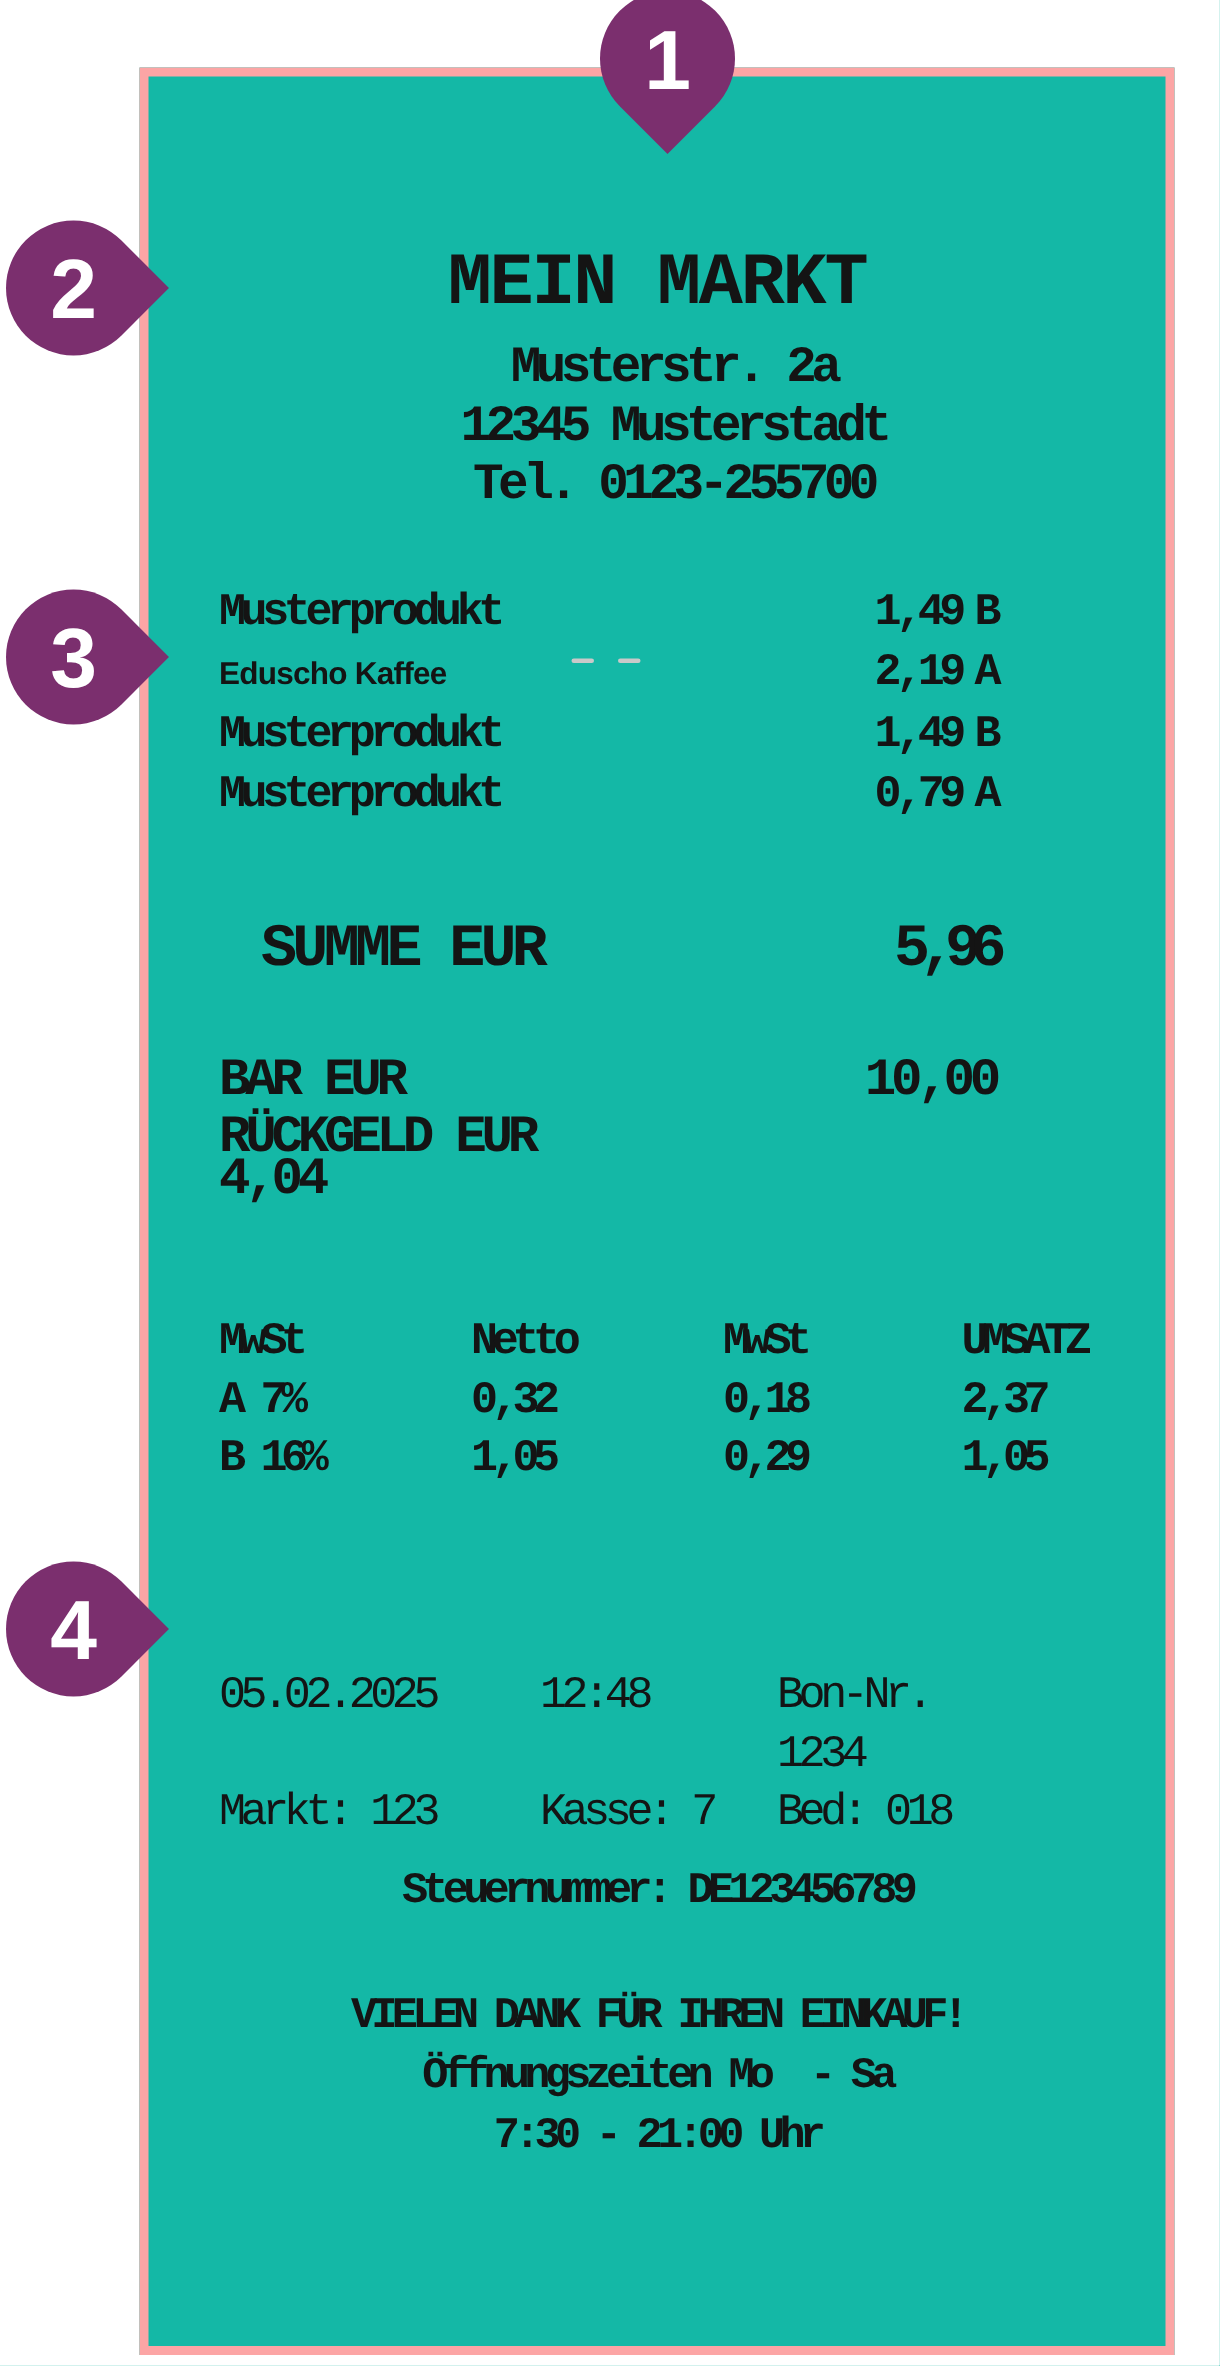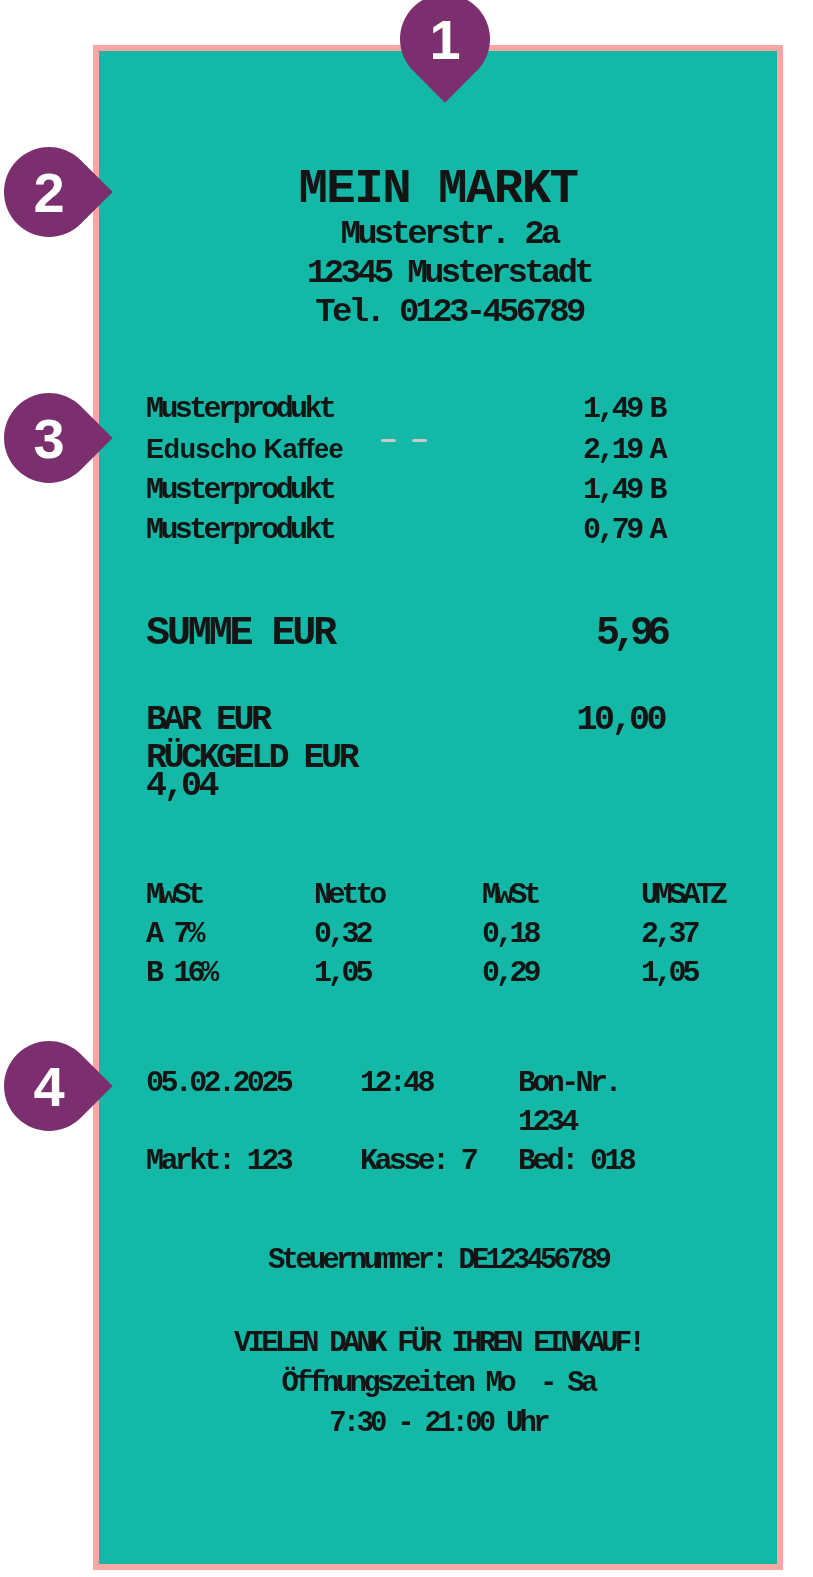--- a/index.html
+++ b/index.html
@@ -19,30 +19,30 @@
   .centered { text-align:center; }
 
   
   .t-name  { font-size:49px; letter-spacing:-1.5px; font-weight:700; }
   .t-addr  { font-size:34px; letter-spacing:-3.7px; font-weight:700; line-height:39px; }
   .t-item  { font-size:30px; letter-spacing:-3.6px; font-weight:700; line-height:40px; }
   .t-summe { font-size:40px; letter-spacing:-3.1px; font-weight:700; }
   .t-summe-val { font-size:40px; letter-spacing:-7px; font-weight:700; }
   .t-pay   { font-size:35px; letter-spacing:-3.5px; font-weight:700; line-height:38px; }
   .t-tax   { font-size:30px; letter-spacing:-4.2px; font-weight:700; line-height:39px; }
-  .t-meta  { font-size:30px; letter-spacing:-3.6px; font-weight:700; line-height:39px; }
+  .t-meta  { font-size:30px; letter-spacing:-3.6px; font-weight:400; line-height:39px;margin-top:48px; }
   .t-foot  { font-size:29px; letter-spacing:-3.8px; font-weight:700; white-space:pre; }
 
   .row { display:flex; justify-content:space-between; align-items:baseline; }
   .price-group { white-space:nowrap; }
   .price-group .tax-letter { display:inline-block; margin-left:9px; }
 
   .alt-font {
     font-family:"Liberation Sans", sans-serif;
-    font-size:27px; letter-spacing:-0.5px; font-weight:700;
+    font-size:21px; letter-spacing:-0.5px; font-weight:700;
   }
   .raised { position:relative; top:-10px; }
 
   .tax-grid, .meta-grid { display:grid; }
   .tax-grid  { grid-template-columns:168px 168px 159px 1fr; }
   .meta-grid { grid-template-columns:214px 158px 1fr; }
 
   .smudge { position:absolute; left:282px; top:388px; display:flex; gap:16px; }
   .smudge span { width:15px; height:3px; background:#c9c9c9; border-radius:2px; }
 
@@ -65,24 +65,24 @@
   #marker-4 { left:4px;   top:1041px; }
 </style>
 </head>
 <body>
 
 <div class="page">
 
   <div class="receipt">
 
     <div class="abs centered t-name" style="top:110px;">MEIN MARKT</div>
-    <div class="abs centered t-addr" style="top:164px;padding-left:22px;">
+    <div class="abs centered t-addr" style="top:176px;padding-left:22px;">
       <div>Musterstr. 2a</div>
       <div>12345 Musterstadt</div>
-      <div>Tel. 0123-456789</div>
+      <div>Tel. 0123-255700</div>
     </div>
 
     <div class="abs pad t-item" style="top:338px;">
       <div class="row">
         <span>Musterprodukt</span>
         <span class="price-group"><span>1,49</span><span class="tax-letter">B</span></span>
       </div>
       <div class="row">
         <span class="alt-font">Eduscho Kaffee</span>
         <span class="price-group"><span>2,19</span><span class="tax-letter">A</span></span>
@@ -94,21 +94,21 @@
       <div class="row">
         <span>Musterprodukt</span>
         <span class="price-group"><span>0,79</span><span class="tax-letter">A</span></span>
       </div>
     </div>
     <div class="smudge">
         <span></span>
         <span></span>
       </div>
 
-    <div class="abs pad row" style="top:560px;">
+    <div class="abs pad row" style="top:560px;margin-left:28px;">
       <span class="t-summe">SUMME EUR</span>
       <span class="t-summe-val">5,96</span>
     </div>
 
     <div class="abs pad row t-pay" style="top:650px;">
       <span>BAR EUR</span>
       <span>10,00</span>
     </div>
     <div class="abs pad row t-pay" style="top:688px;flex-direction:column;">
       <span>RÜCKGELD EUR</span>

